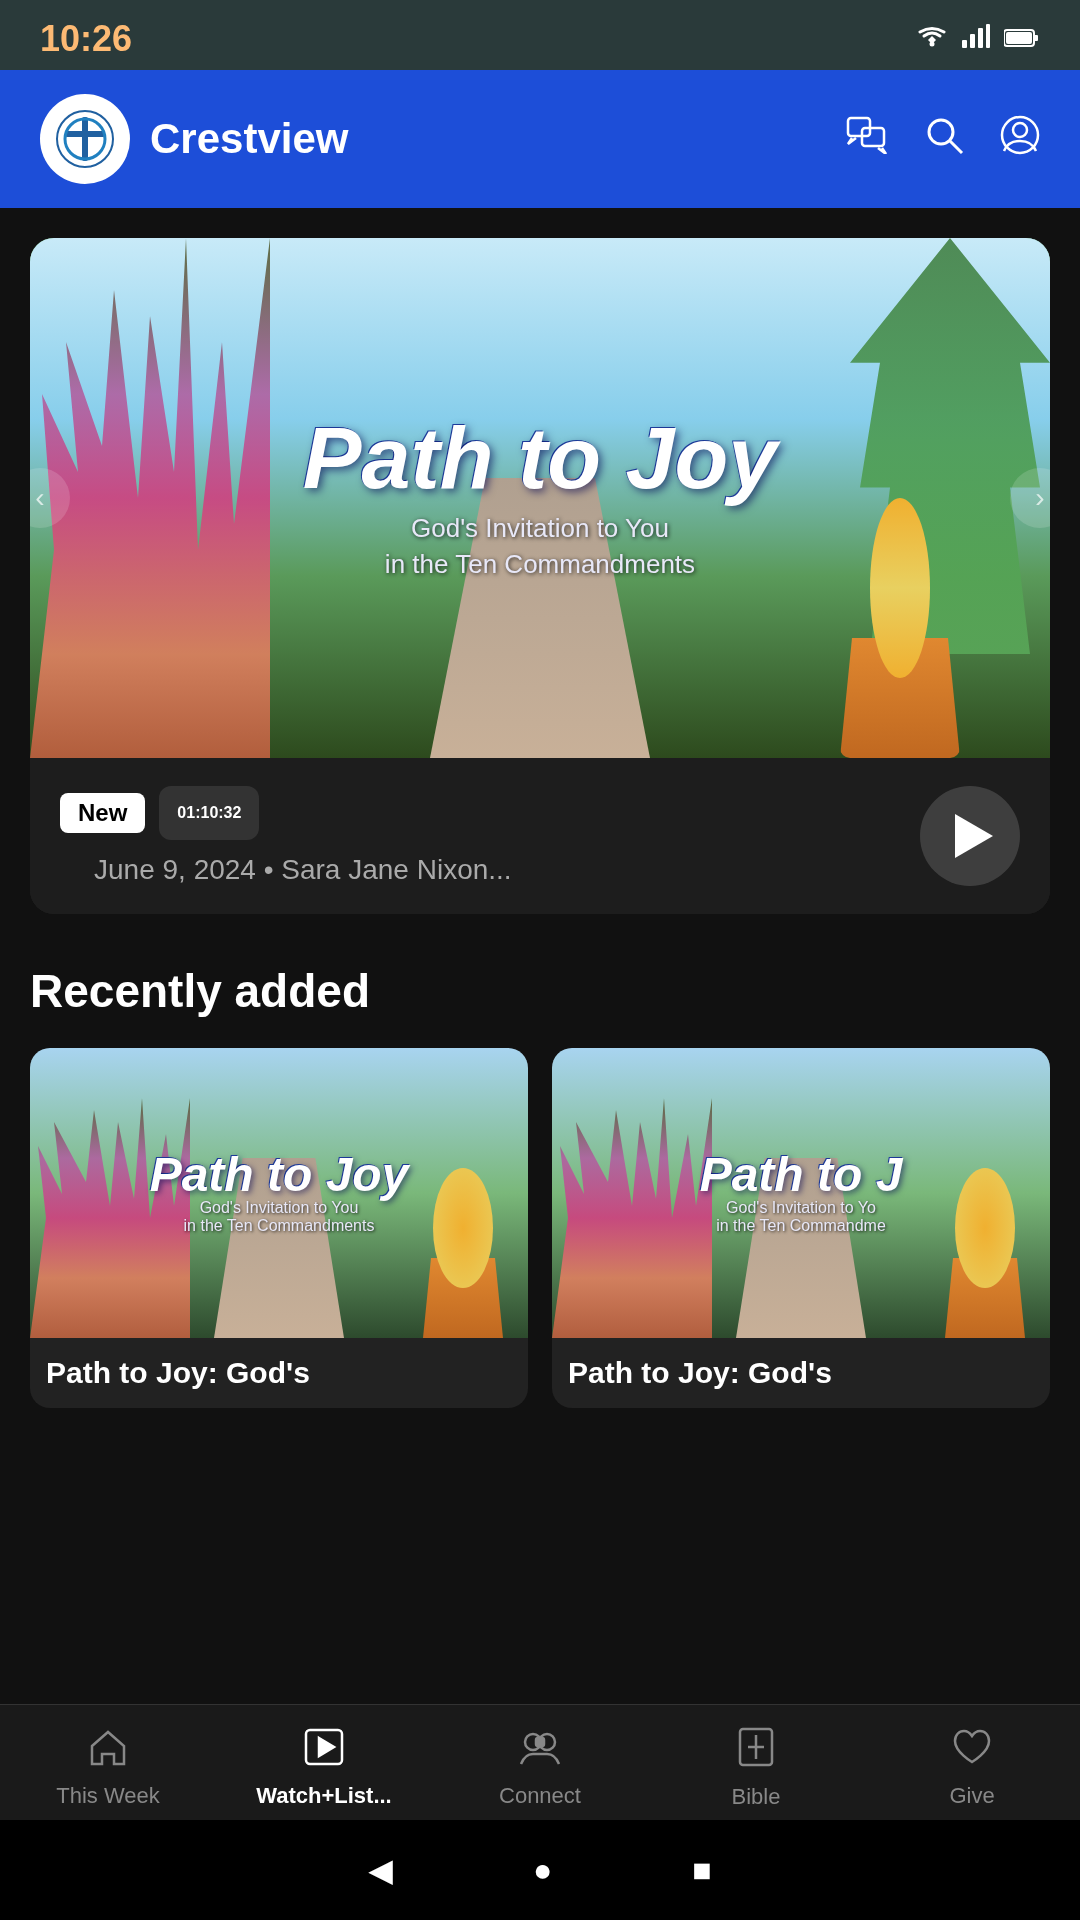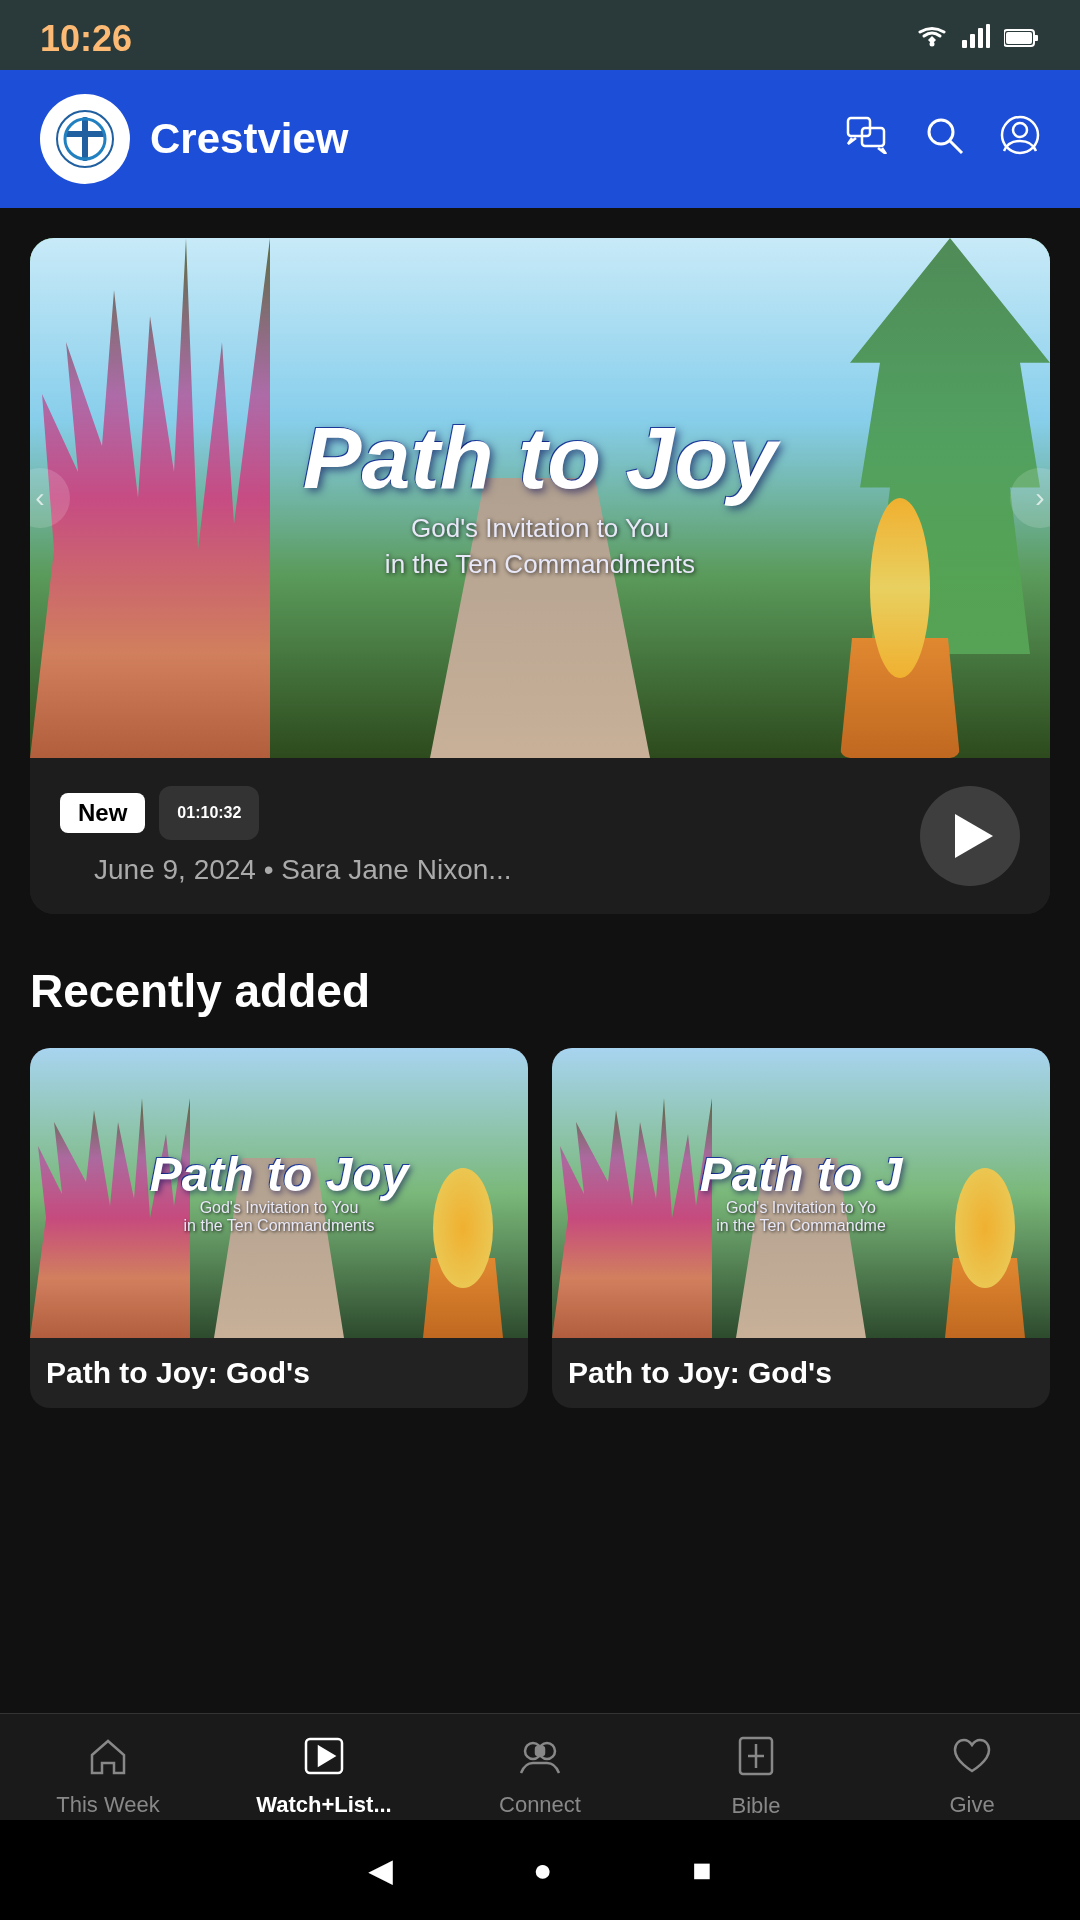--- a/index.html
+++ b/index.html
@@ -486,21 +486,21 @@
         </div>
       </div>
       <div class="recent-card-label">Path to Joy: God's</div>
     </div>
 
   </div>
 
   <div class="bottom-spacer"></div>
 </div>
 
-<div class="bottom-nav" style="bottom:83px;text-align:center;">
+<div class="bottom-nav" style="bottom:92px;text-align:center;">
   <div class="nav-item">
     <span class="nav-icon">
       <svg width="40" height="38" viewBox="0 0 40 38" fill="none" stroke="#888" stroke-width="2.5">
         <path d="M4 18 L20 4 L36 18 L36 36 L26 36 L26 26 L14 26 L14 36 L4 36 Z"></path>
       </svg>
     </span>
     <span class="nav-label">This Week</span>
   </div>
   <div class="nav-item active">
     <span class="nav-icon">

